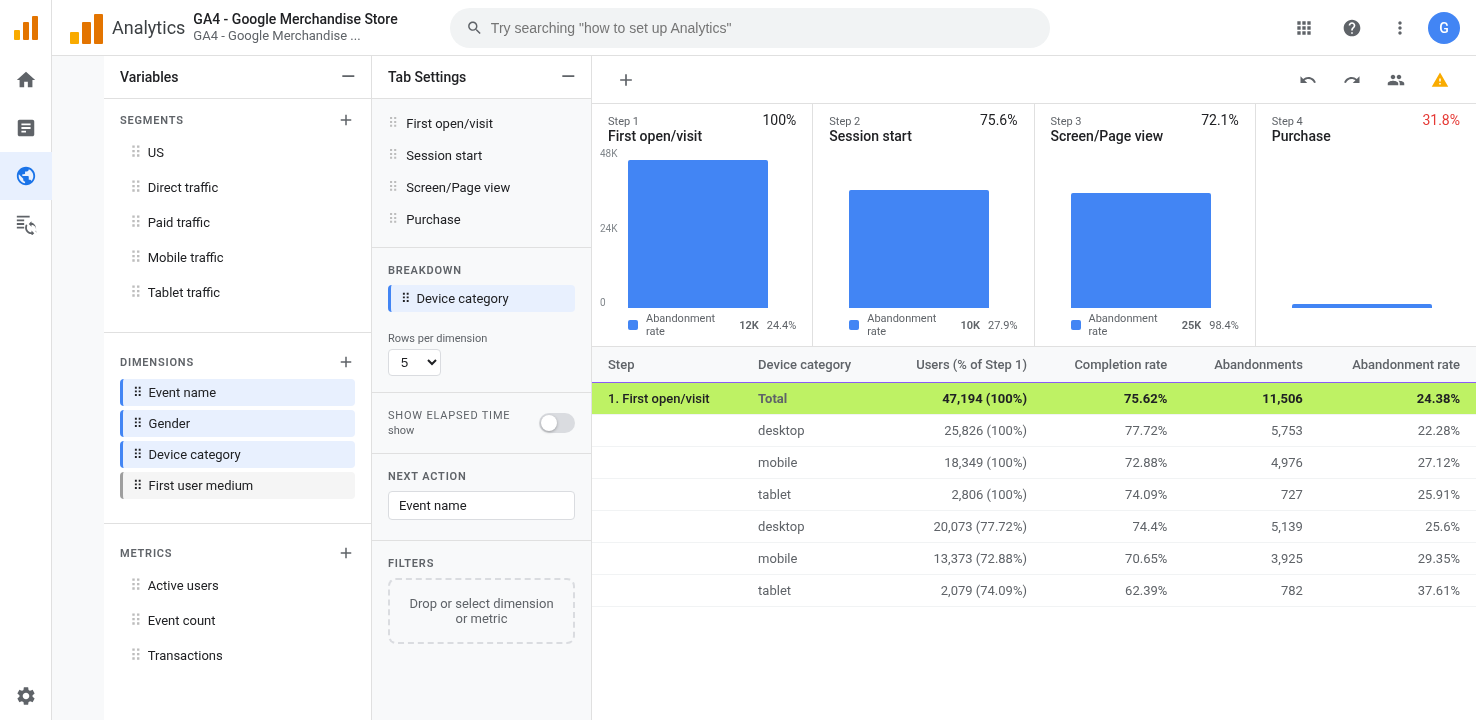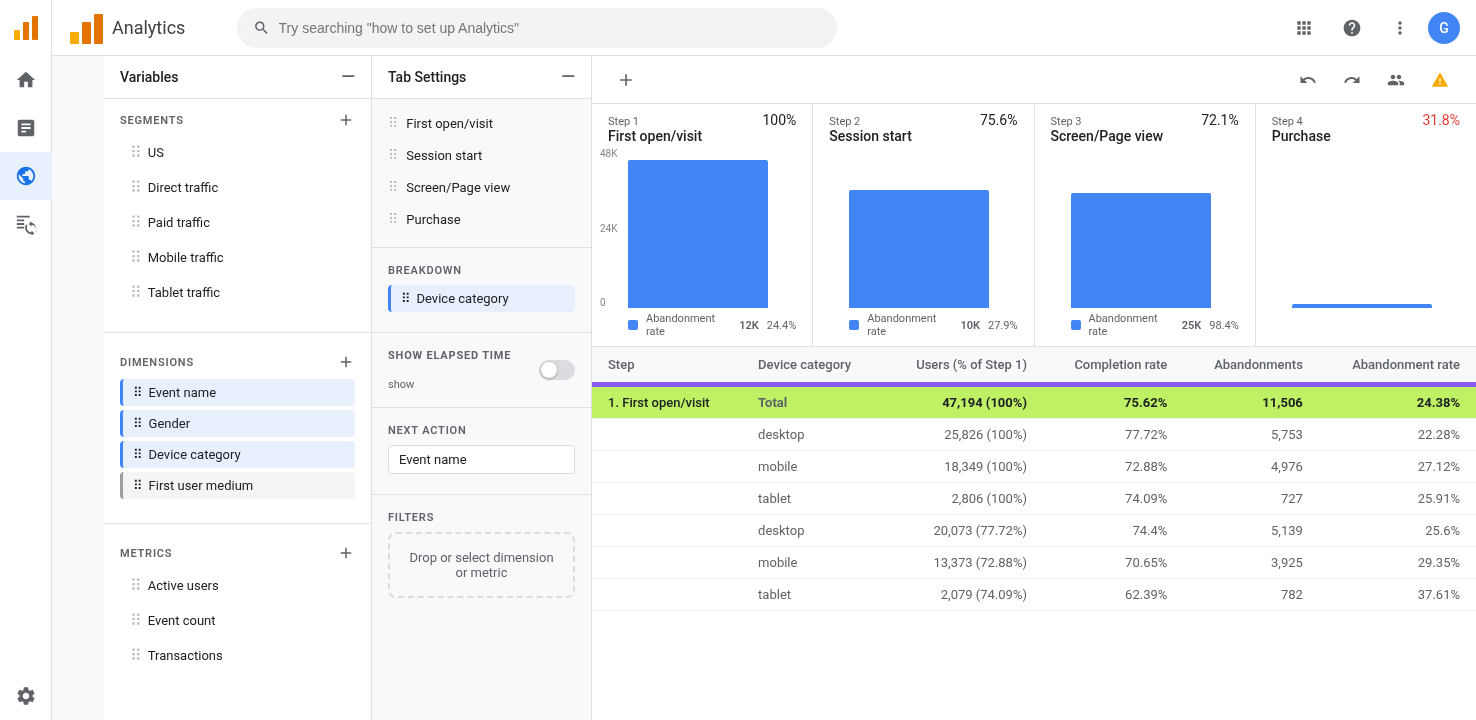--- a/index.html
+++ b/index.html
@@ -109,21 +109,21 @@
     .chart-area { height: 160px; padding: 0 16px 0 36px; display: flex; align-items: flex-end; position: relative; }
     .y-axis { position: absolute; left: 8px; top: 0; bottom: 0; display: flex; flex-direction: column; justify-content: space-between; font-size: 10px; color: #80868b; }
     .bar-wrapper { display: flex; align-items: flex-end; width: 100%; }
     .bar { background: #4285f4; border-radius: 2px 2px 0 0; width: 140px; max-width: 100%; }
     .abandonment-row { padding: 4px 16px 8px 36px; display: flex; align-items: center; gap: 8px; font-size: 11px; color: #5f6368; }
     .abandon-dot { width: 10px; height: 10px; background: #4285f4; border-radius: 2px; flex-shrink: 0; }
 
     
     .data-table-container { flex: 1; overflow-y: auto; }
     .data-table { width: 100%; border-collapse: collapse; font-size: 13px; }
-    .data-table th { position: sticky; top: 0; background: #f8f9fa; padding: 10px 16px; text-align: right; font-weight: 500; color: #5f6368; border-bottom: 5px solid #8b5cf6; white-space: nowrap; z-index: 1; }
+    .data-table th { position: sticky; top: 0; background: #f8f9fa; padding: 10px 16px; text-align: right; font-weight: 500; color: #5f6368; border-bottom: 1px solid #8b5cf6; white-space: nowrap; z-index: 1; }
     .data-table th:first-child { text-align: left; }
     .data-table th:nth-child(2) { text-align: left; }
     .data-table td { padding: 8px 16px; border-bottom: 1px solid #f1f3f4; text-align: right; color: #202124; }
     .data-table td:first-child { text-align: left; font-weight: 500; }
     .data-table td:nth-child(2) { text-align: left; color: #5f6368; }
     .data-table tr.group-header td { background: #bef264; }
     .data-table tr.sub-row td { color: #5f6368; }
     .data-table tr.sub-row td:first-child { color: transparent; }
     .bold { font-weight: 700; }
     .blue-bold { font-weight: 700; color: #1a73e8; }
@@ -173,20 +173,24 @@
   </div>
 
   <div class="top-bar">
     <div class="brand">
       <svg class="brand-icon" viewBox="0 0 36 36">
         <rect x="2" y="22" width="9" height="12" rx="1" fill="#F9AB00"></rect>
         <rect x="14" y="12" width="9" height="22" rx="1" fill="#E37400"></rect>
         <rect x="26" y="4" width="9" height="30" rx="1" fill="#E37400"></rect>
       </svg>
       <span class="brand-title">Analytics</span>
+      <div class="brand-subtitle">
+        <span class="store">GA4 - Google Merchandise Store</span>
+        <span>GA4 - Google Merchandise ...</span>
+      </div>
     </div>
     <div class="search-bar">
       <svg width="18" height="18" viewBox="0 0 24 24" fill="#5f6368">
           <path d="M15.5 14h-.79l-.28-.27C15.41 12.59 16 11.11 16 9.5 16 5.91 13.09 3 9.5 3S3 5.91 3 9.5 5.91 16 9.5 16c1.61 0 3.09-.59 4.23-1.57l.27.28v.79l5 4.99L20.49 19l-4.99-5zm-6 0C7.01 14 5 11.99 5 9.5S7.01 5 9.5 5 14 7.01 14 9.5 11.99 14 9.5 14z"></path>
         </svg>
       <input type="text" placeholder="Try searching &quot;how to set up Analytics&quot;" style="">
     </div>
     <div class="top-bar-actions">
       <button class="icon-btn">
         <svg width="20" height="20" viewBox="0 0 24 24" fill="#5f6368">
@@ -330,27 +334,40 @@
         <hr class="section-divider">
 
         <div class="breakdown-section">
           <div class="breakdown-label">BREAKDOWN</div>
           <div class="breakdown-chip">
             <span class="drag-handle">⠿</span>
             <span>Device category</span>
           </div>
         </div>
 
+        <div class="rows-section">
+          <div class="rows-label">Rows per dimension</div>
+          <div class="rows-select">
+            <select>
+              <option>1</option>
+              <option>2</option>
+              <option>3</option>
+              <option>4</option>
+              <option selected="">5</option>
+              <option>10</option>
+            </select>
+          </div>
+        </div>
 
         <hr class="section-divider">
 
         <div class="elapsed-section">
           <div class="elapsed-row">
             <div>
-              <div style="font-size:11px;font-weight:700;color:#5f6368;letter-spacing:0.8px;text-transform:uppercase;margin-bottom:16px;">SHOW ELAPSED TIME</div>
+              <div style="font-size:11px;font-weight:400;color:#5f6368;letter-spacing:0.8px;text-transform:uppercase;margin-bottom:2px;">SHOW ELAPSED TIME</div>
               <div style="font-size:11px;color:#5f6368;">show</div>
             </div>
             <div class="toggle">
               <div class="toggle-knob"></div>
             </div>
           </div>
         </div>
 
         <hr class="section-divider">
 

